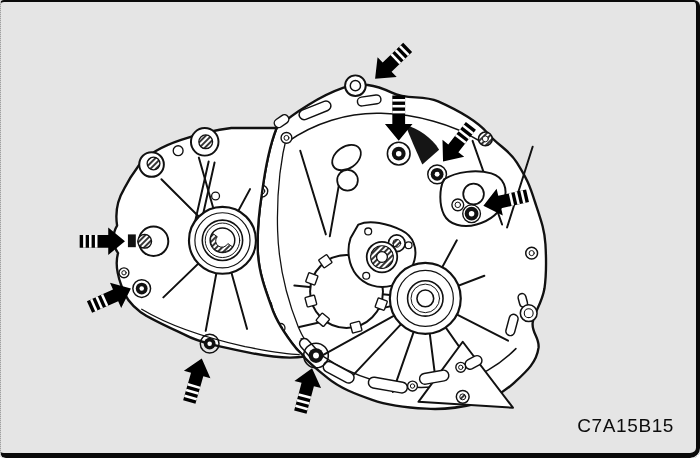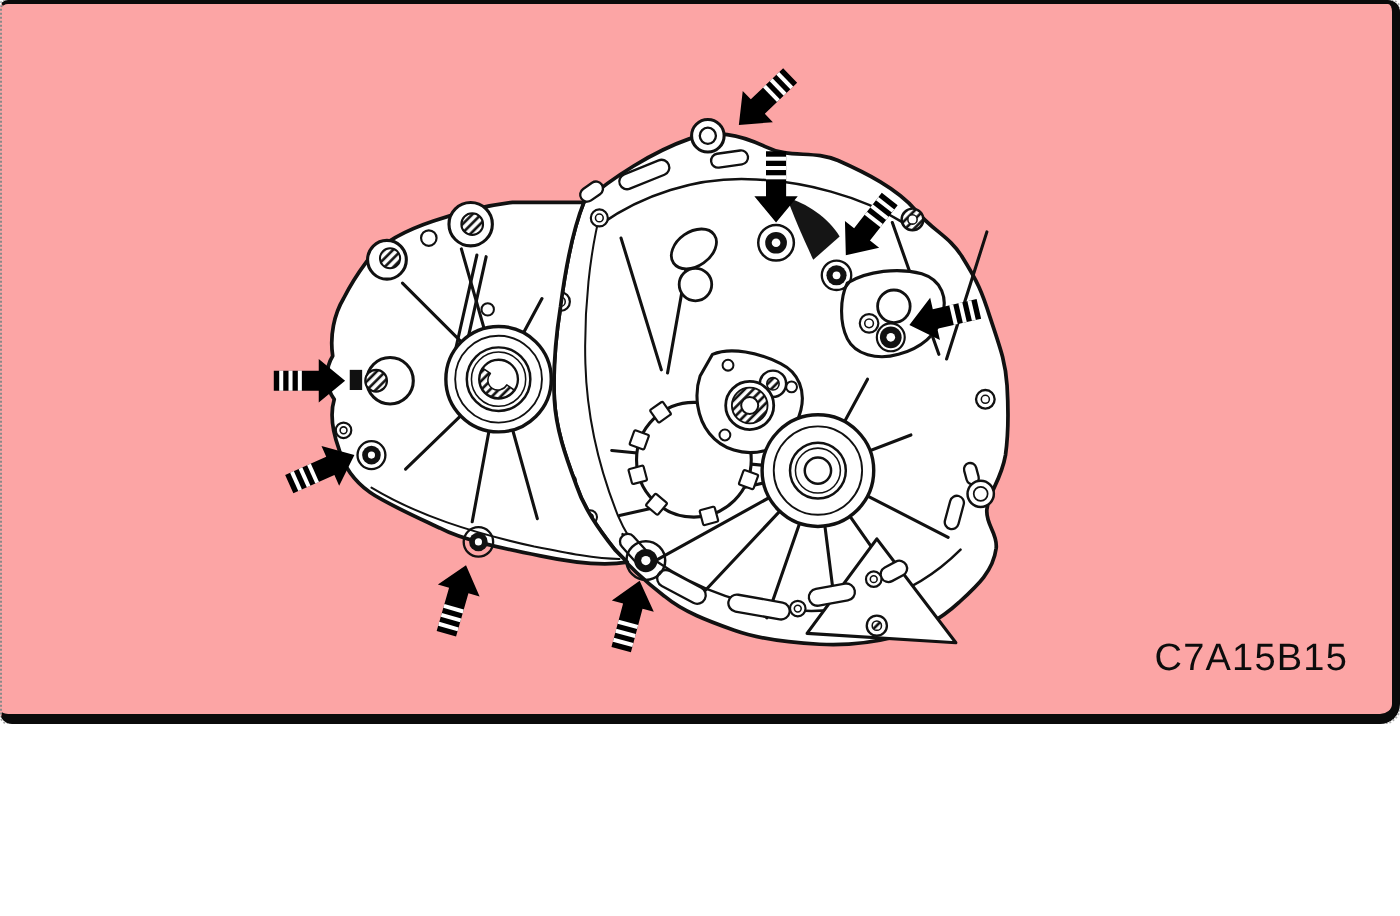--- a/index.html
+++ b/index.html
@@ -1,20 +1,20 @@
 <!DOCTYPE html>
 <html><head>
 <meta charset="utf-8">
 <style>
   html,body{margin:0;padding:0;background:#fff;}
   .frame{
     position:relative;
-    width:700px;height:362px;
+    width:700px;height:458px;
     box-sizing:border-box;
-    background:#fca5a5;
+    background:#e5e5e5;
     border-top:2px solid #0a0a0a;
     border-left:1px dotted #8a8a8a;
     border-right:4px solid #0a0a0a;
     border-bottom:5px solid #0a0a0a;
     border-radius:4px 6px 10px 6px;
     outline:1px dotted #aaa;
     outline-offset:0;
     overflow:hidden;
     font-family:"Liberation Sans", sans-serif;
   }

